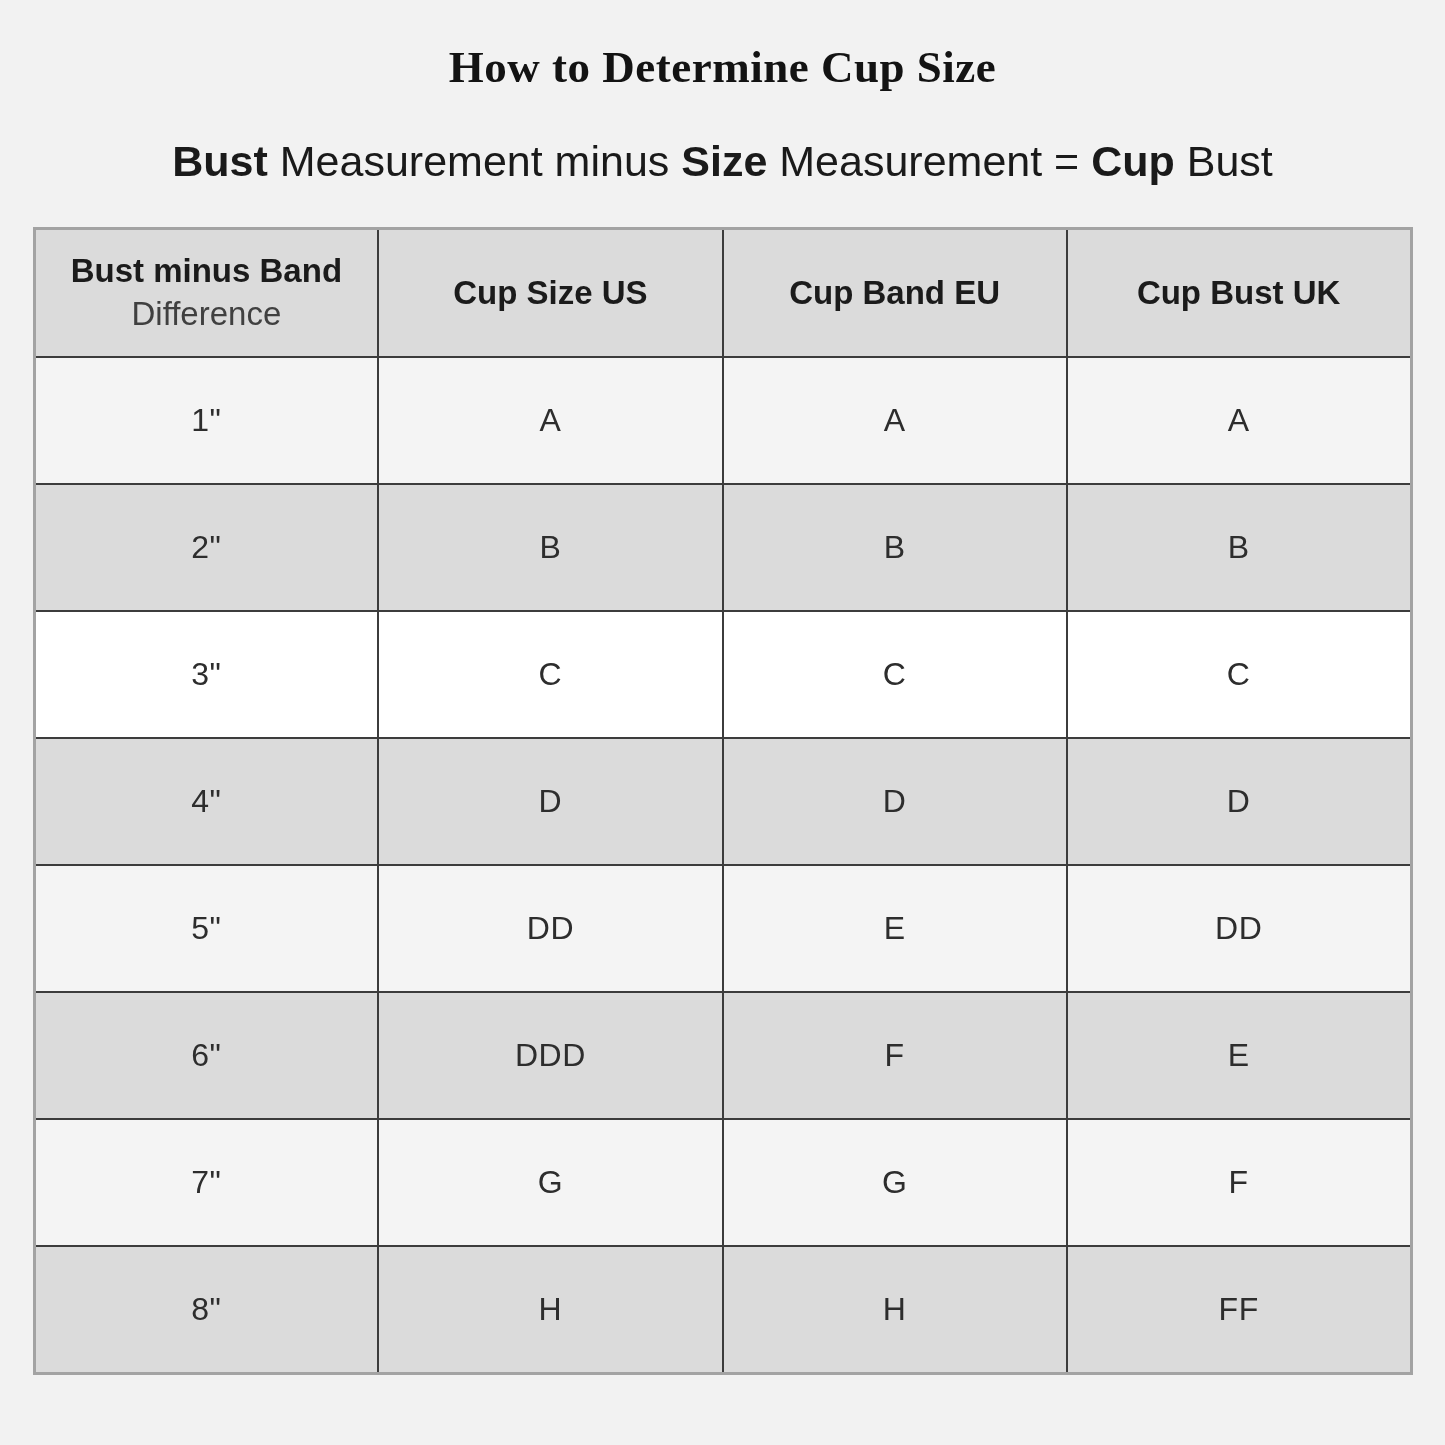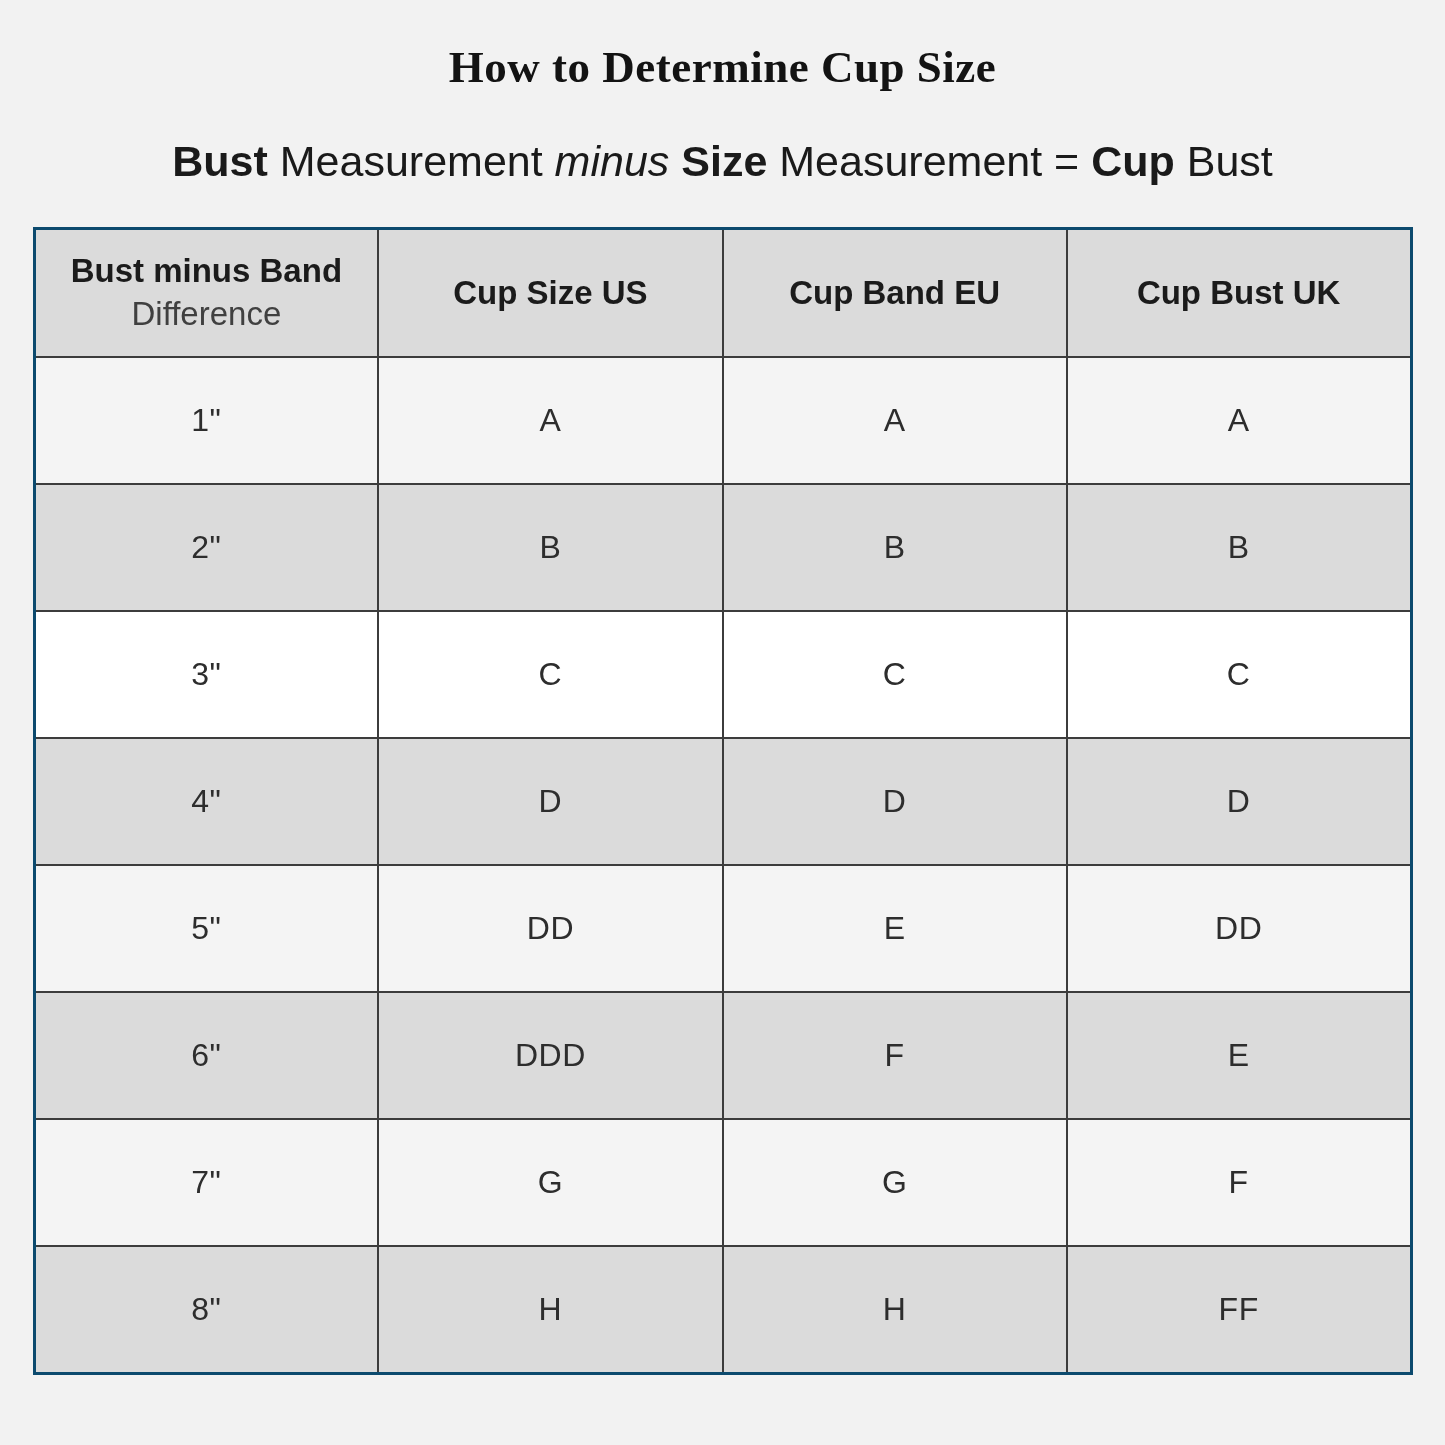--- a/index.html
+++ b/index.html
@@ -27,27 +27,27 @@
   .subtitle {
     margin-top: 42px;
     text-align: center;
     font-size: 43px;
     font-weight: 400;
     color: #1a1a1a;
     line-height: 1.2;
     white-space: nowrap;
   }
   .subtitle .b { font-weight: 700; }
-  .subtitle .i { font-style: italic; }
+  .subtitle .i { }
   table.cup-table {
     border-collapse: collapse;
     table-layout: fixed;
     width: 1380px;
     margin: 40px auto 17px auto;
-    border: 3px solid #0c4a6e;
+    border: 3px solid #a3a3a3;
   }
   .cup-table th, .cup-table td {
     border: 2px solid #3c3c3c;
     text-align: center;
     vertical-align: middle;
     padding: 0;
   }
   .cup-table thead th {
     height: 126px;
     background: #dbdbdb;

